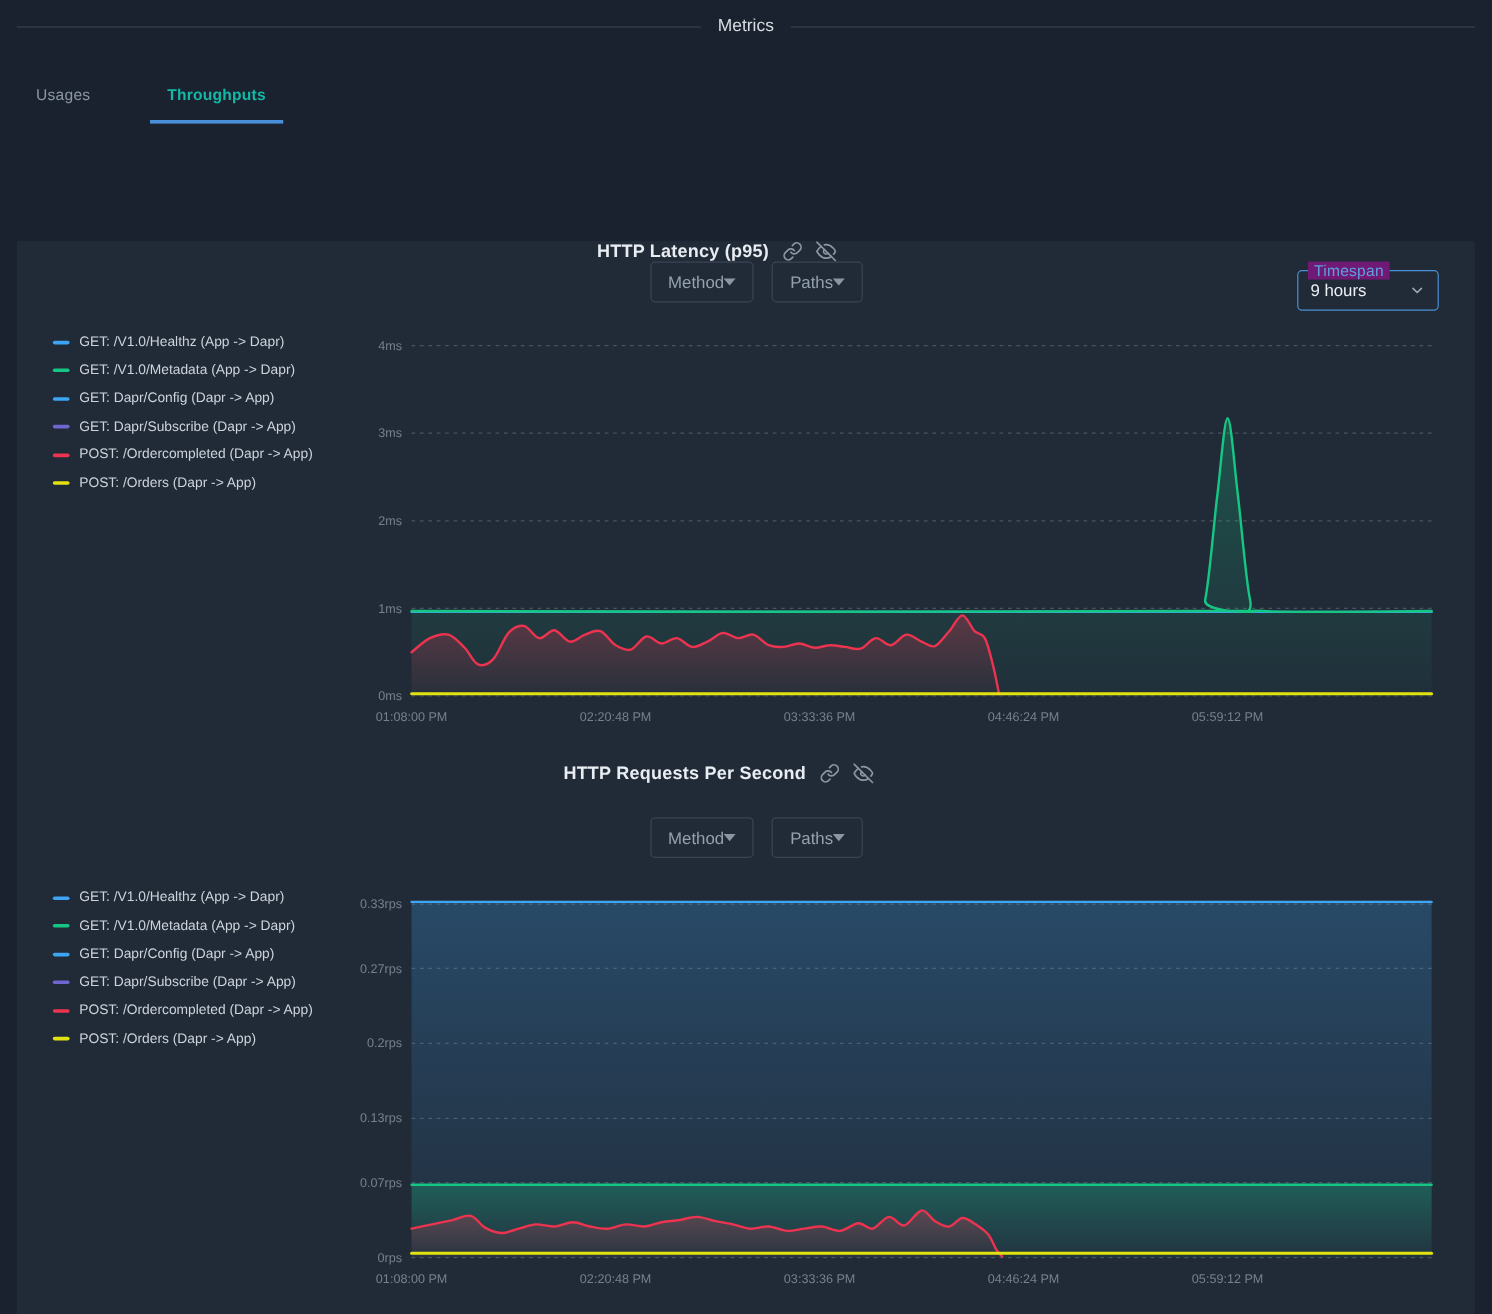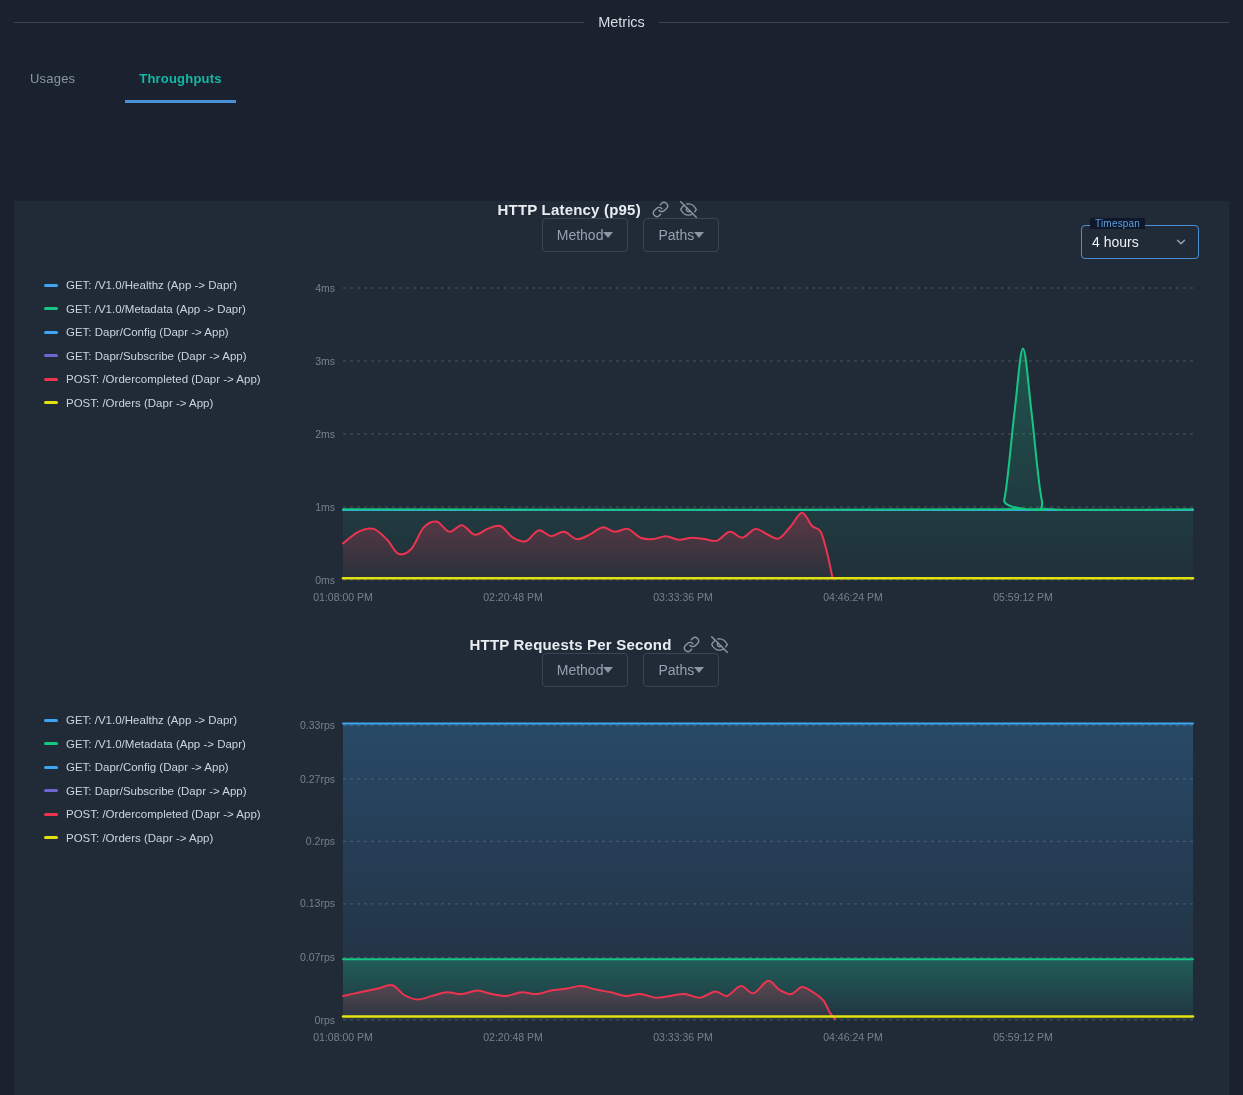--- a/index.html
+++ b/index.html
@@ -36,30 +36,30 @@
   
   .timespan {
     position:absolute; top:24px; right:30px;
     width:118px; height:34px;
     border:1px solid #4a8fd4; border-radius:4px;
     display:flex; align-items:center; justify-content:space-between;
     padding:0 10px; cursor:pointer;
   }
   .timespan-label {
     position:absolute; top:-8px; left:8px;
-    background:#0f172a; padding:0 5px;
-    font-size:10px; color:#5f9fe0; letter-spacing:.2px;
+    background:#701a75; padding:0 5px;
+    font-size:13px; color:#5f9fe0; letter-spacing:.2px;
   }
   .timespan-value { font-size:14px; color:#edf1f5; }
   .timespan-chevron { display:flex; color:#9aa5b1; }
   
   .section-header { display:flex; align-items:center; margin:0 30px;flex-direction:column; }
   .sec1 { margin-top:98px; }
   .sec2 { margin-top:40px; height:26px; }
-  .sec3 { margin-top:26px; }
+  .sec3 { margin-top:26px;gap:28px; }
   .title-wrap { display:flex; align-items:center; gap:11px; flex:0 0 auto; }
   .sec1 .title-wrap { width:248px; }
   .sec3 .title-wrap { width:304px; }
   .section-title { font-size:15px; font-weight:700; color:#e9edf2; letter-spacing:.2px; white-space:nowrap; }
   .section-title.muted { color:#8792a0; }
   .icon-btn { display:flex; align-items:center; color:#8b96a3; cursor:pointer; background:none; border:none; padding:0; }
   .icon-btn svg { width:17px; height:17px; }
   .selects { display:flex; flex:1; gap:15px; margin-left:18px;border-radius:13px; }
   .select {
     flex:1; height:34px;
@@ -91,21 +91,21 @@
 
 <div class="tabs">
   <div class="tab">Usages</div>
   <div class="tab active">Throughputs</div>
 </div>
 
 <div class="panel">
 
   <div class="timespan">
     <span class="timespan-label">Timespan</span>
-    <span class="timespan-value">4 hours</span>
+    <span class="timespan-value">9 hours</span>
     <span class="timespan-chevron">
       <svg width="14" height="14" viewBox="0 0 24 24" fill="none" stroke="currentColor" stroke-width="2.4" stroke-linecap="round" stroke-linejoin="round">
           <polyline points="6 9 12 15 18 9"></polyline>
         </svg>
     </span>
   </div>
 
   <div class="section-header sec1">
     <div class="title-wrap">
       <span class="section-title">HTTP Latency (p95)</span>

